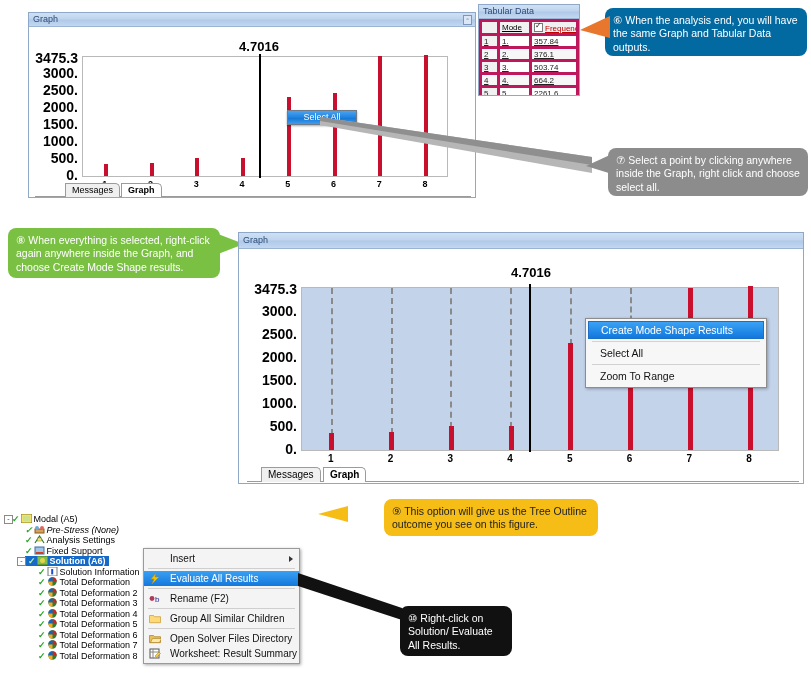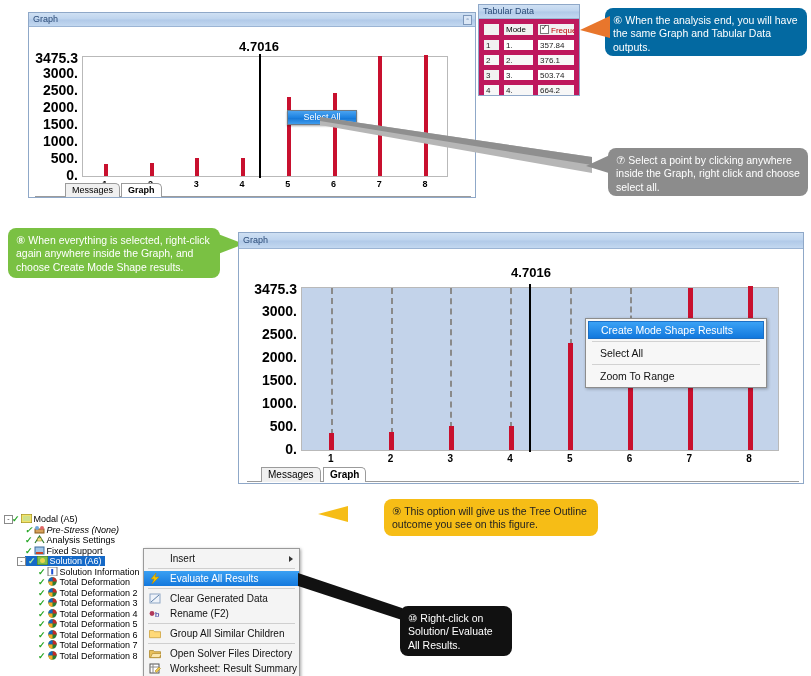--- a/index.html
+++ b/index.html
@@ -43,22 +43,22 @@
 
   
   .selectall-btn{
     position:absolute;background:linear-gradient(to bottom,#4aa3f0 0%,#1e82e0 50%,#1274d4 51%,#3f9ced 100%);
     border:1px solid #6f7b86;color:#fff;font-size:9px;text-align:center;
     line-height:12px;box-shadow:0 1px 2px rgba(0,0,0,.35);
   }
 
   
   .tdtable{border-collapse:collapse;width:100%;font-size:8px;table-layout:fixed;}
-  .tdtable th,.tdtable td{border:5px solid #be185d;padding:0 2px;height:10px;
-     font-weight:normal;text-align:left;overflow:hidden;white-space:nowrap;}
+  .tdtable th,.tdtable td{border:3px solid #be185d;padding:0 2px;height:10px;
+     font-weight:normal;text-align:left;overflow:hidden;white-space:nowrap;text-decoration:underline;}
   .tdtable th{background:#f1f1f1;color:#000;font-size:8px;}
   .tdtable th.freq{color:#c00000;}
   .tdtable td.idx{background:#f1f1f1;text-align:left;width:11px;}
   .tdtable td.mode{width:25px;}
   .tdtable tr.alt td{background:#f7f7f7;}
   .chk{display:inline-block;width:7px;height:7px;border:1px solid #7a7a7a;background:#fff;
        position:relative;top:1px;margin-right:2px;}
   .chk:after{content:"\2713";position:absolute;left:0px;top:-3px;font-size:8px;color:#1a1a1a;}
 
   
@@ -317,21 +317,21 @@
               <path d="M1 8 L5.5 1 L10 8" fill="none" stroke="#2e7d32" stroke-width="1.2"></path>
               <rect x="3.5" y="3" width="4" height="3" fill="#f0e68c" stroke="#8a7a16" stroke-width=".5"></rect>
             </svg></span><span>Analysis Settings</span></span></div>
       <div class="trow" style="padding-left: 21px;"><span><span class="chkmark">✓</span><span class="ticon"><svg width="11" height="9">
               <rect x="1" y="1" width="9" height="7" fill="#9fc5e8" stroke="#3d6c9c"></rect>
               <rect x="2" y="6" width="7" height="2" fill="#cc4125"></rect>
             </svg></span><span>Fixed Support</span></span></div>
       <div class="trow sel" style="padding-left: 21px;"><span class="expbox" style="left: 13px; top: 1px;">-</span><span style="background: rgb(21, 105, 199); color: rgb(255, 255, 255); padding: 0px 3px;"><span class="chkmark" style="color: rgb(182, 245, 168);">✓</span><span class="ticon"><svg width="11" height="9">
               <rect x="0" y="0" width="11" height="9" fill="#7fbf4f" stroke="#3e7a22"></rect>
               <circle cx="5.5" cy="4.5" r="2.5" fill="#e8d44d"></circle>
-            </svg></span><span style="font-weight: normal;">Solution (A6)</span></span></div>
+            </svg></span><span style="font-weight: bold;">Solution (A6)</span></span></div>
       <div class="trow" style="padding-left: 34px;"><span><span class="chkmark">✓</span><span class="ticon"><svg width="11" height="9">
               <rect x="1" y="0" width="9" height="9" fill="#fff" stroke="#777"></rect>
               <rect x="4.2" y="2" width="2" height="5.4" fill="#1c4fd6"></rect>
             </svg></span><span>Solution Information</span></span></div>
       <div class="trow" style="padding-left: 34px;"><span><span class="chkmark">✓</span><span class="ticon"><svg width="11" height="9">
               <circle cx="5.5" cy="4.5" r="4.2" fill="#2e7d32"></circle>
               <path d="M5.5 .3 A4.2 4.2 0 0 1 9.7 4.5 L5.5 4.5Z" fill="#c62828"></path>
               <path d="M1.3 4.5 A4.2 4.2 0 0 1 5.5 .3 L5.5 4.5Z" fill="#1565c0"></path>
               <path d="M5.5 8.7 A4.2 4.2 0 0 1 1.3 4.5 L5.5 4.5Z" fill="#f9a825"></path>
             </svg></span><span>Total Deformation</span></span></div>
@@ -397,29 +397,20 @@
   <div class="item hl">
     <span class="mi-icon">
       <svg width="12" height="11" viewBox="0 0 12 11">
           <polygon points="7,0 2,6 5,6 3,11 10,4 6,4" fill="#f5c400" stroke="#b98c00" stroke-width=".6"></polygon>
         </svg>
     </span>
     <span>Evaluate All Results</span>
   </div>
   <div class="sep"></div>
 
-  <div class="item">
-    <span class="mi-icon">
-      <svg width="12" height="11" viewBox="0 0 12 11">
-          <rect x="1" y="1" width="10" height="9" fill="#eef3fa" stroke="#8ea6c4"></rect>
-          <line x1="2" y1="9" x2="10" y2="2" stroke="#5d7fa8"></line>
-        </svg>
-    </span>
-    <span>Clear Generated Data</span>
-  </div>
 
   <div class="item">
     <span class="mi-icon">
       <svg width="12" height="11" viewBox="0 0 12 11">
           <circle cx="3" cy="5.5" r="2.4" fill="#b03a5b"></circle>
           <text x="6" y="9" font-size="8" fill="#1b1b8f" font-family="Liberation Sans">b</text>
         </svg>
     </span>
     <span>Rename (F2)</span>
   </div>

